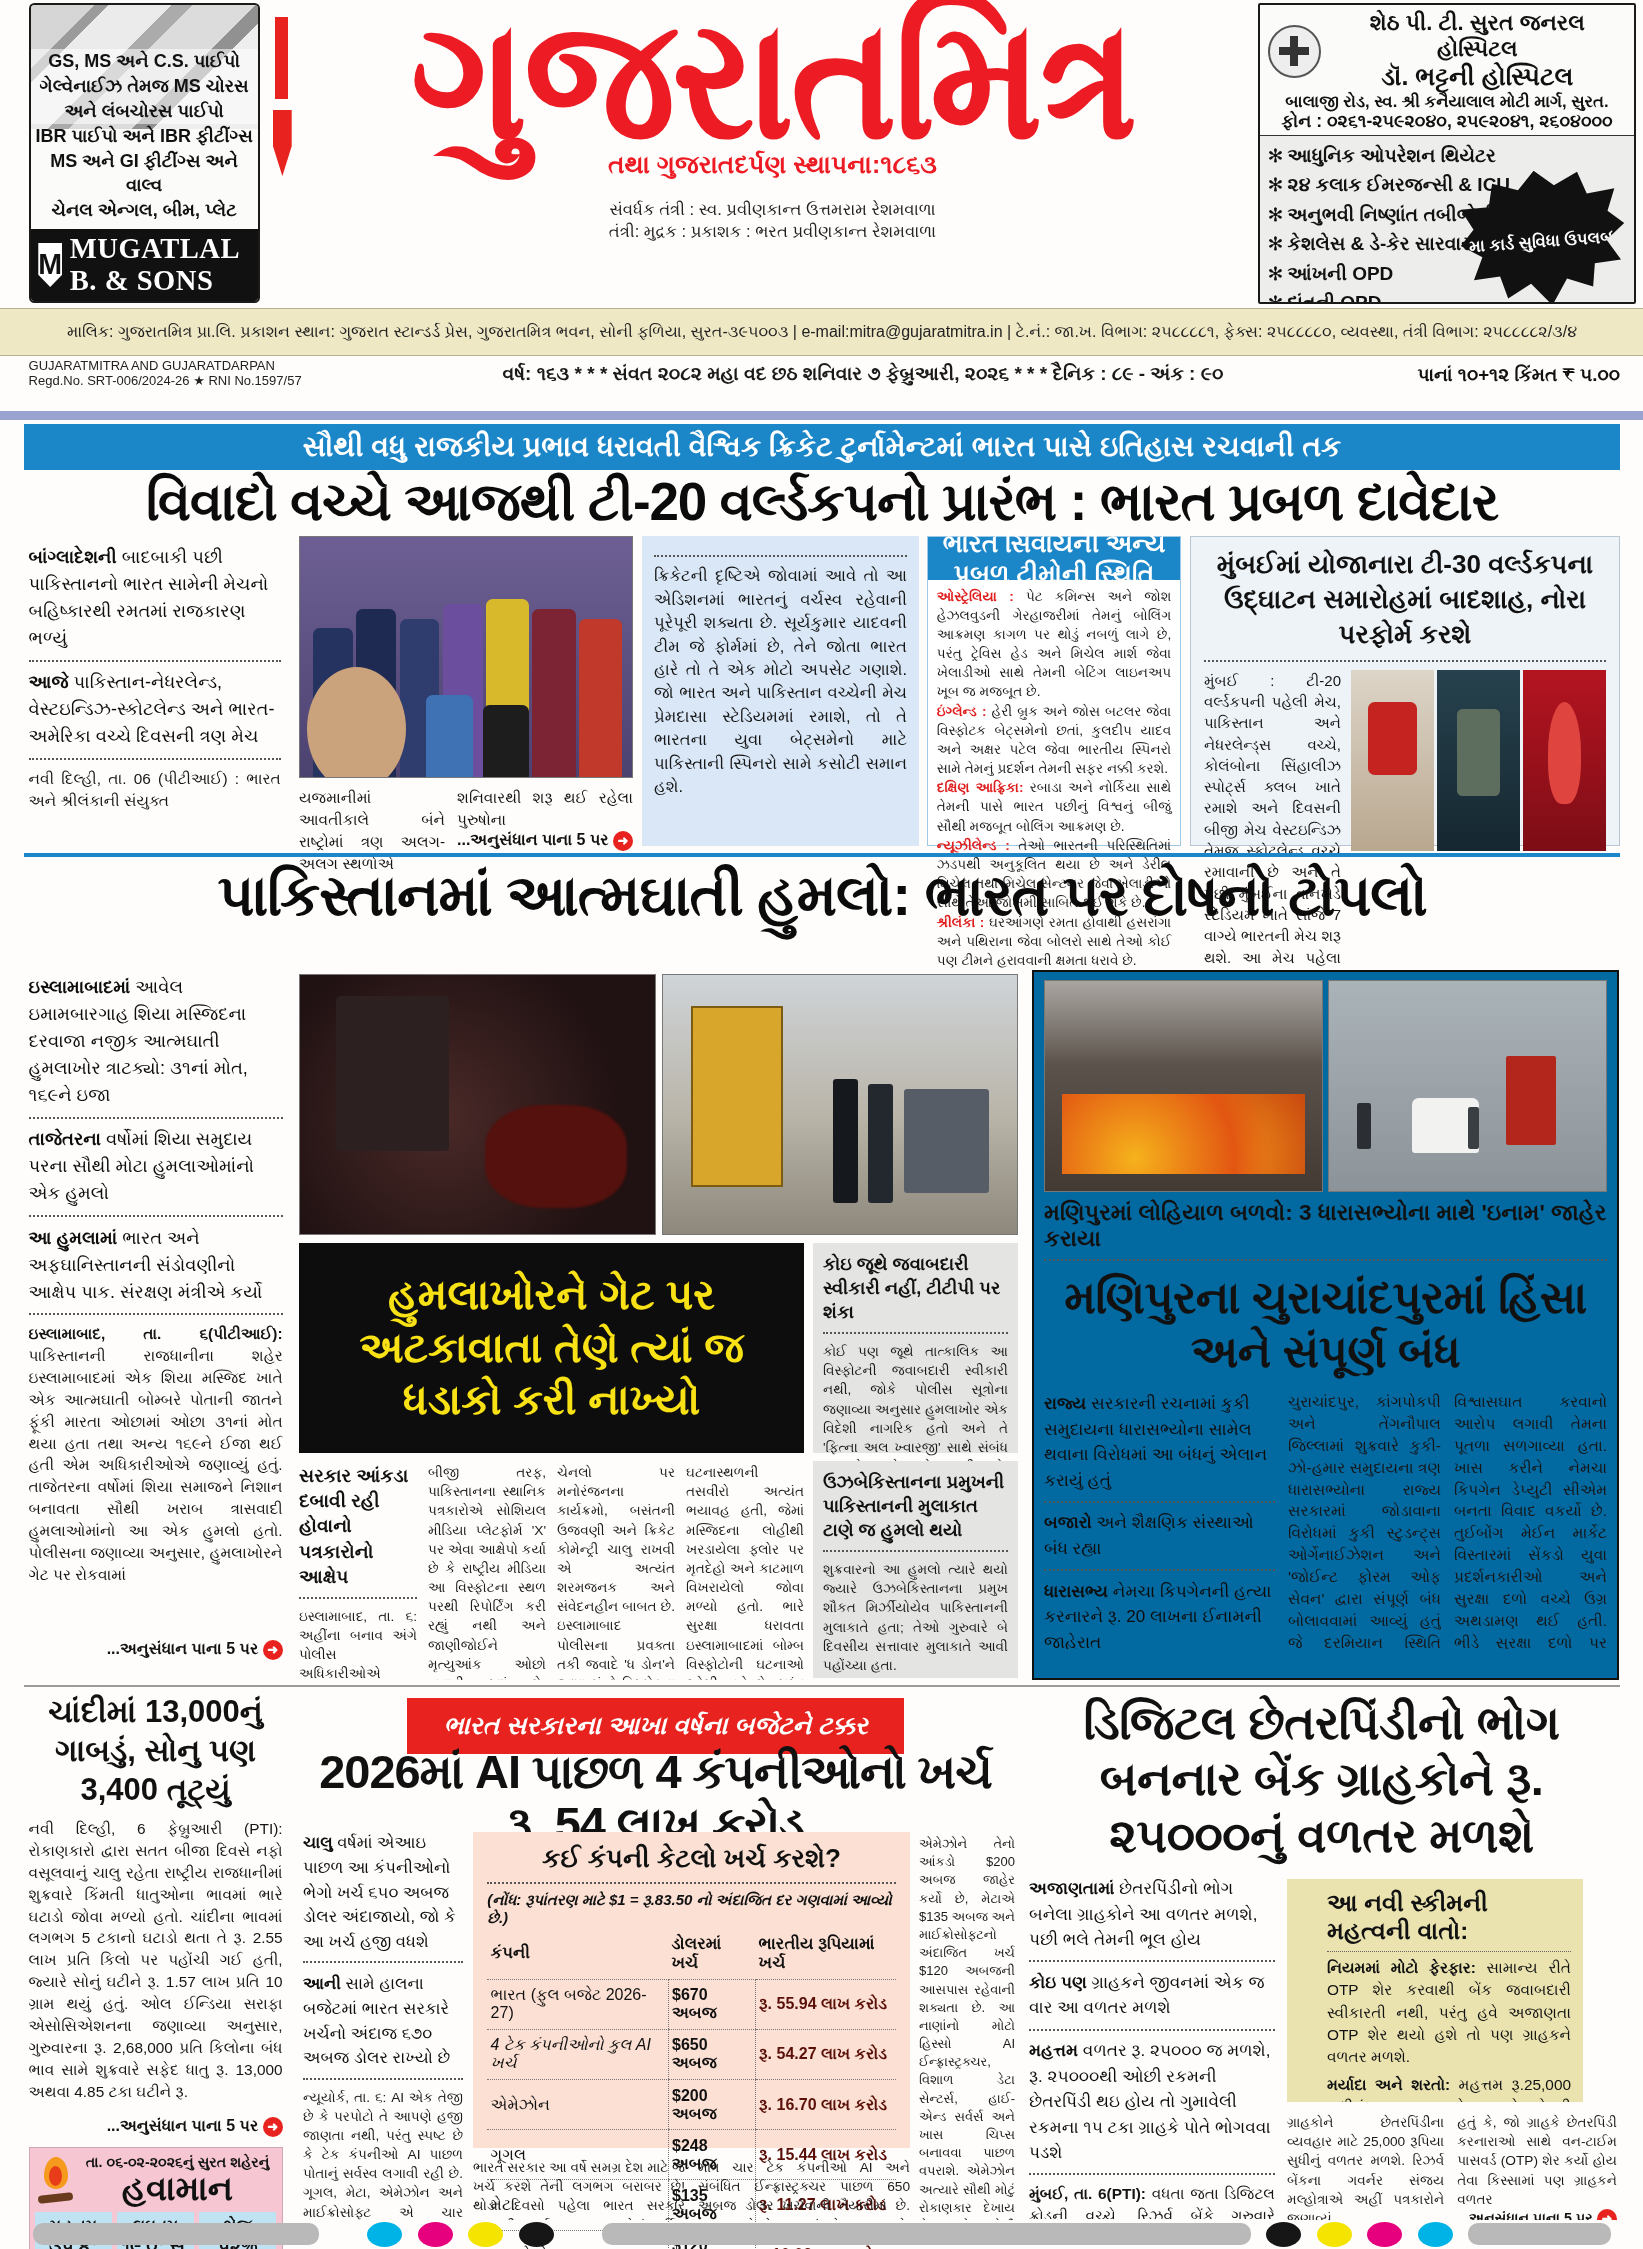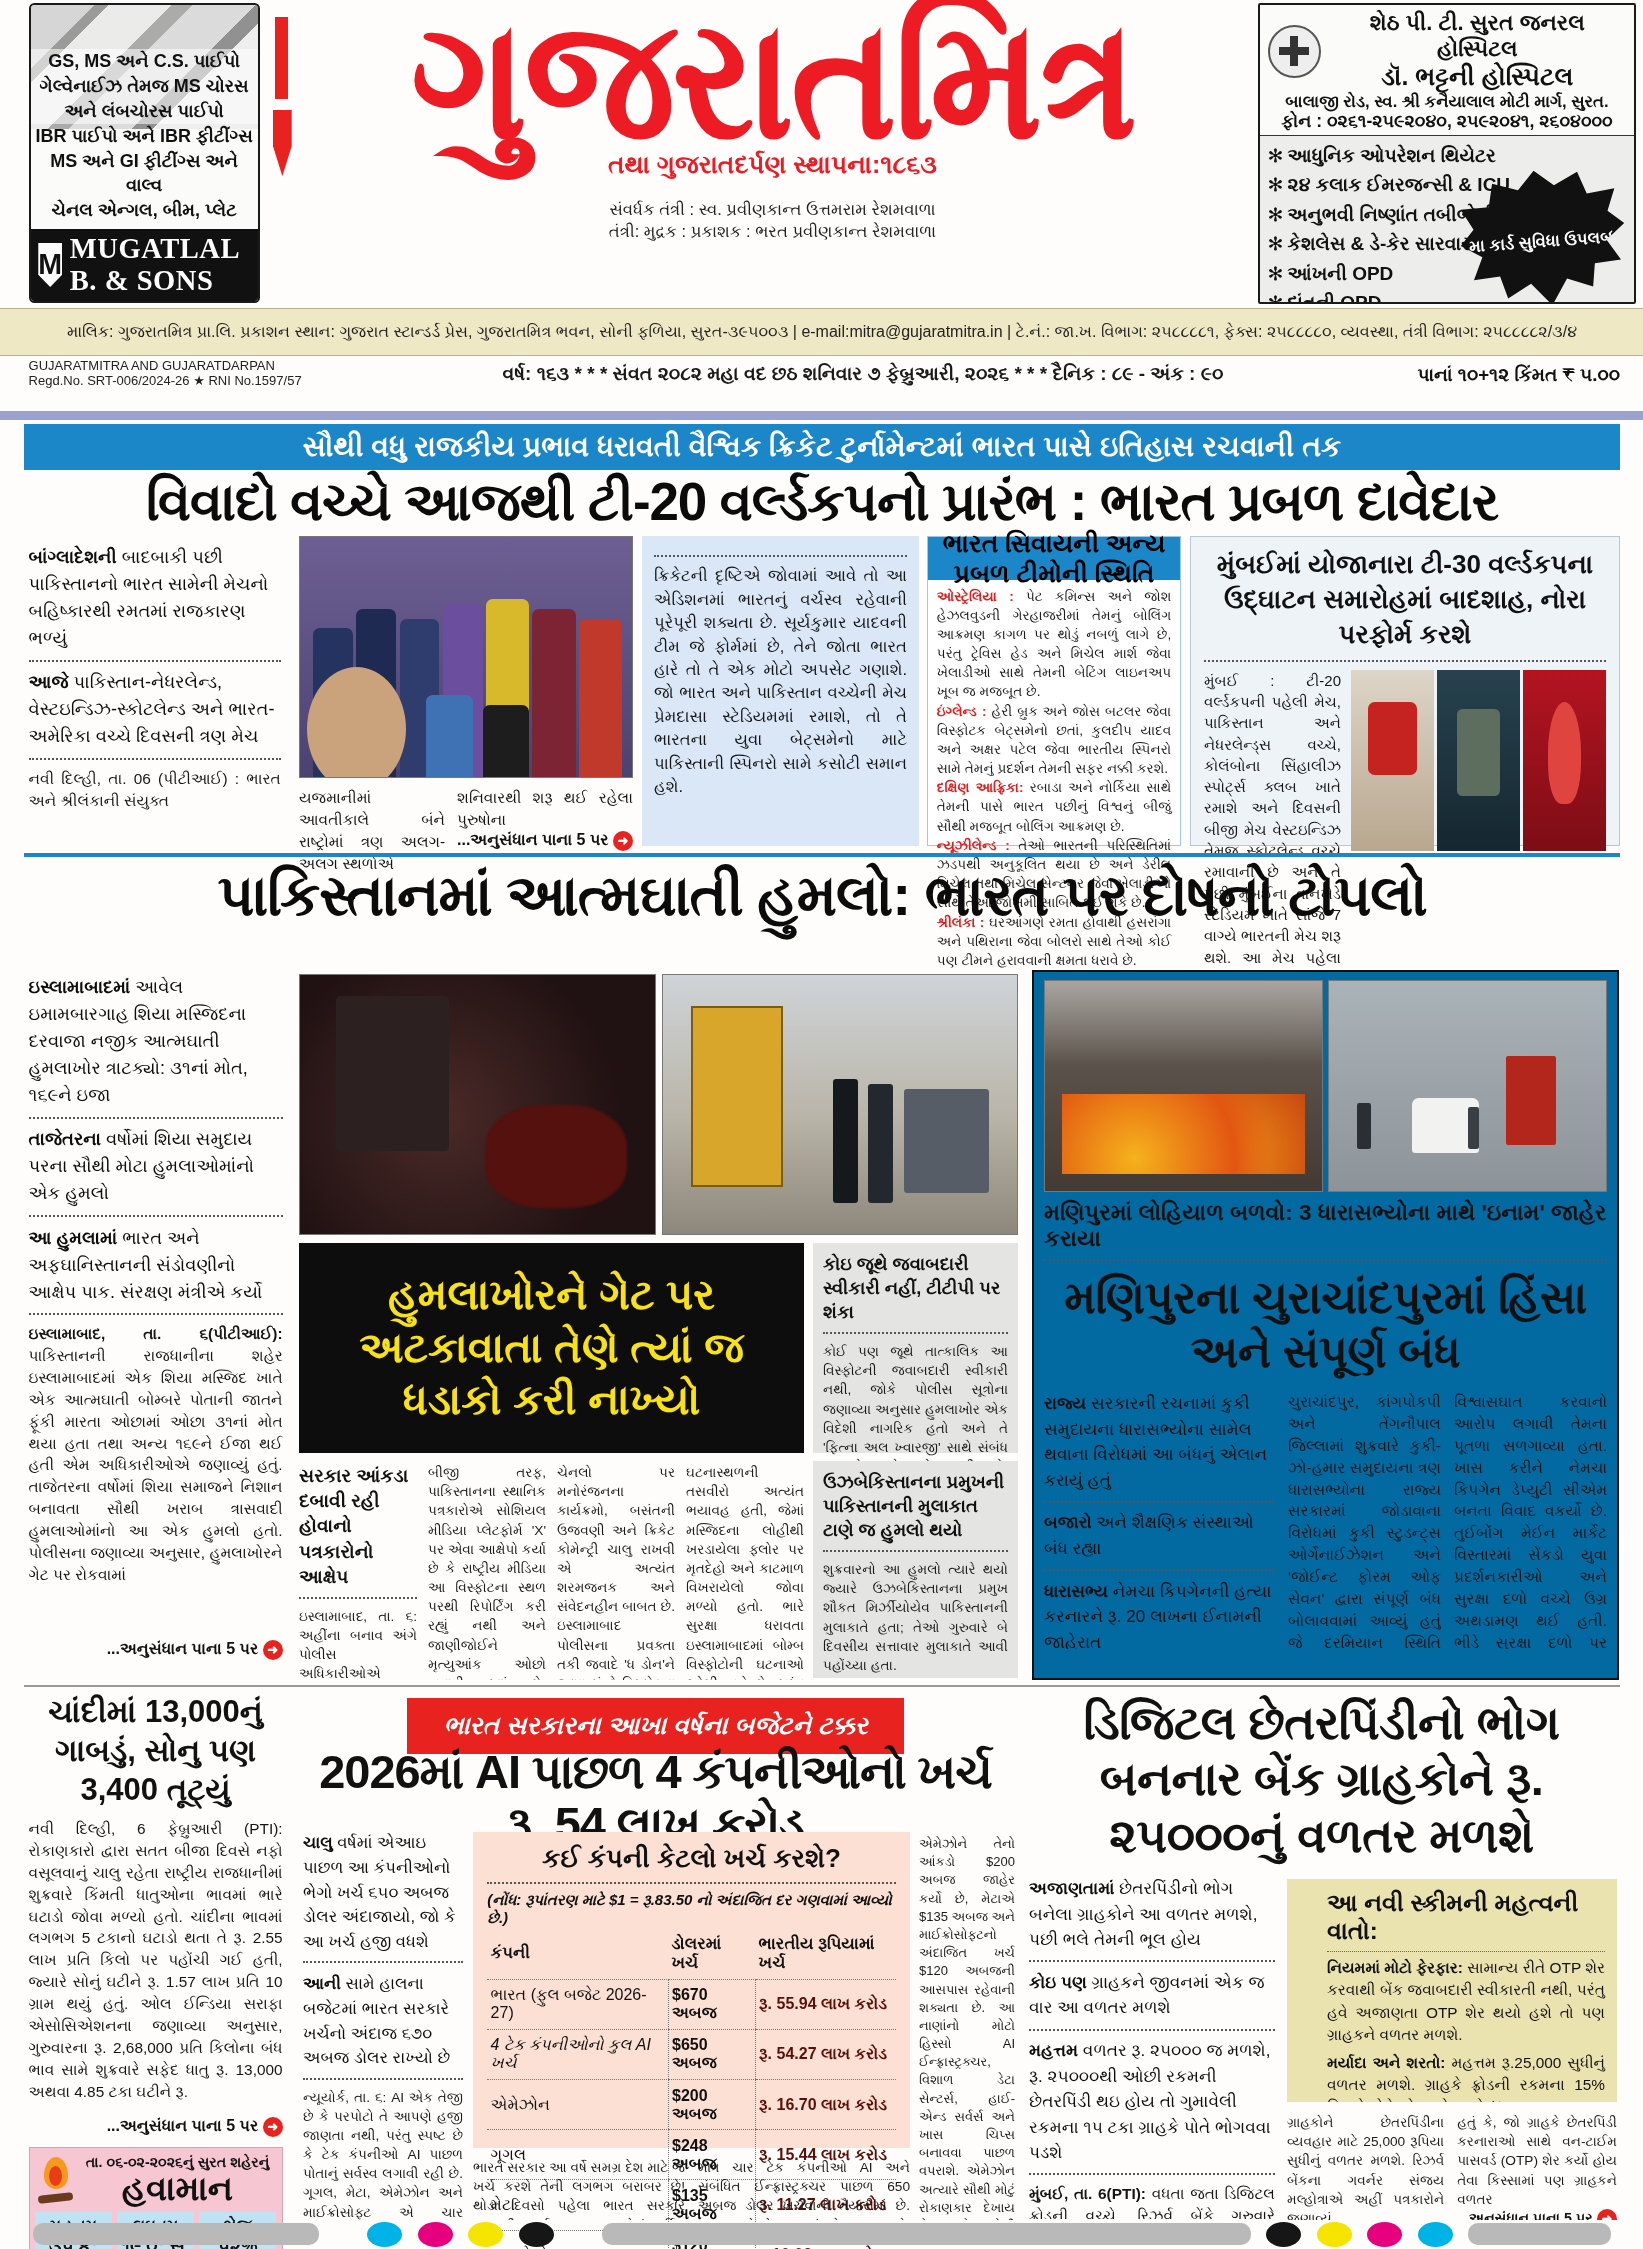--- a/index.html
+++ b/index.html
@@ -52,21 +52,21 @@
                font-size:28.6px;font-weight:bold;}
   .h-main{font-size:53px;font-weight:800;letter-spacing:-1.1px;text-align:center;line-height:1.05;color:#0b0b0b;}
   .rule-blue{background:#1b86c8;}
   .rule-gray{background:#9a9a9a;}
   
   .ph{position:absolute;overflow:hidden;border:0.5px solid #777;}
   
   .upset-box{background:#d9e7f7;padding:11px 12px;}
   .upset-title{font-size:23px;font-weight:bold;text-align:center;line-height:1.3;}
   .teams-box{background:#fff;border:0.5px solid #9ec9e6;}
-  .teams-head{background:#1b86c8;color:#000000;font-size:25px;font-weight:bold;text-align:center;
+  .teams-head{background:#1b86c8;color:#ffffff;font-size:25px;font-weight:bold;text-align:center;
               display:flex;align-items:center;justify-content:center;}
   .team-name{color:#e01f1f;font-weight:bold;}
   .cer-panel{background:#eef3f8;border:0.5px solid #b9c6d6;padding:10px 13px;}
   .cer-title{font-size:26px;font-weight:bold;text-align:center;line-height:1.35;}
   .overlay-black{background:#0d0d0d;display:flex;align-items:center;justify-content:center;padding:5.5px 14.3px;}
   .overlay-black div{color:#f8e115;font-size:42px;font-weight:800;text-align:center;line-height:1.25;}
   .gray-box{background:#e4e4e2;padding:8.8px 10px;}
   .gray-box .ttl{font-size:18px;font-weight:bold;line-height:1.35;}
   .subhead-col{font-size:18.7px;font-weight:bold;line-height:1.35;}
   .manipur-panel{border:2.2px solid #111;background:#0369a1;}
@@ -434,21 +434,21 @@
   <div class="abs" style="left:1029px;top:1876px;width:246px;height:343px;overflow:hidden;">
     <div class="intro-txt" style="font-size:17px;"><span class="lead-word">અજાણતામાં</span> <span>છેતરપિંડીનો ભોગ બનેલા ગ્રાહકોને આ વળતર મળશે, પછી ભલે તેમની ભૂલ હોય</span></div>
     <div class="dotsep"></div>
     <div class="intro-txt" style="font-size:17px;"><span class="lead-word">કોઇ પણ</span> <span>ગ્રાહકને જીવનમાં એક જ વાર આ વળતર મળશે</span></div>
     <div class="dotsep"></div>
     <div class="intro-txt" style="font-size:17px;"><span class="lead-word">મહત્તમ</span> <span>વળતર રૂ. ૨૫૦૦૦ જ મળશે, રૂ. ૨૫૦૦૦થી ઓછી રકમની છેતરપિંડી થઇ હોય તો ગુમાવેલી રકમના ૧૫ ટકા ગ્રાહકે પોતે ભોગવવા પડશે</span></div>
     <div class="dotsep"></div>
     <div class="body-txt"><span class="b">મુંબઈ, તા. 6(PTI):</span> <span>વધતા જતા ડિજિટલ ફ્રોડની વચ્ચે, રિઝર્વ બેંકે ગુરુવારે જણાવ્યું હતું કે બેંકિંગ</span></div>
   </div>
 
-  <div class="abs yellow-box" style="left:1287px;top:1879px;width:330px;height:223px;overflow:hidden;padding-left:40px;">
+  <div class="abs yellow-box" style="left:1287px;top:1879px;width:296px;height:223px;overflow:hidden;padding-left:40px;">
     <div class="ttl">આ નવી સ્કીમની મહત્વની વાતો:</div>
     <div class="yb-item"><span class="lbl">નિયમમાં મોટો ફેરફાર:</span> <span>સામાન્ય રીતે OTP શેર કરવાથી બેંક જવાબદારી સ્વીકારતી નથી, પરંતુ હવે અજાણતા OTP શેર થયો હશે તો પણ ગ્રાહકને વળતર મળશે.</span></div>
     <div class="yb-item"><span class="lbl">મર્યાદા અને શરતો:</span> <span>મહત્તમ રૂ.25,000 સુધીનું વળતર મળશે. ગ્રાહકે ફ્રોડની રકમના 15% હિસ્સો પોતે ભોગવવો પડશે (દા.ત. રૂ.10,000ના ફ્રોડમાં રૂ.8,500 પરત મળશે).</span></div>
 
   </div>
 
   <div class="abs" style="left:1287px;top:2113px;width:330px;height:107px;display:flex;gap:13px;overflow:hidden;">
     <div class="small-txt" style="flex:1;">ગ્રાહકોને છેતરપિંડીના વ્યવહાર માટે 25,000 રૂપિયા સુધીનું વળતર મળશે. રિઝર્વ બેંકના ગવર્નર સંજય મલ્હોત્રાએ અહીં પત્રકારોને જણાવ્યું</div>
     <div style="flex:1;">
       <div class="small-txt">હતું કે, જો ગ્રાહકે છેતરપિંડી કરનારાઓ સાથે વન-ટાઈમ પાસવર્ડ (OTP) શેર કર્યો હોય તેવા કિસ્સામાં પણ ગ્રાહકને વળતર</div>

